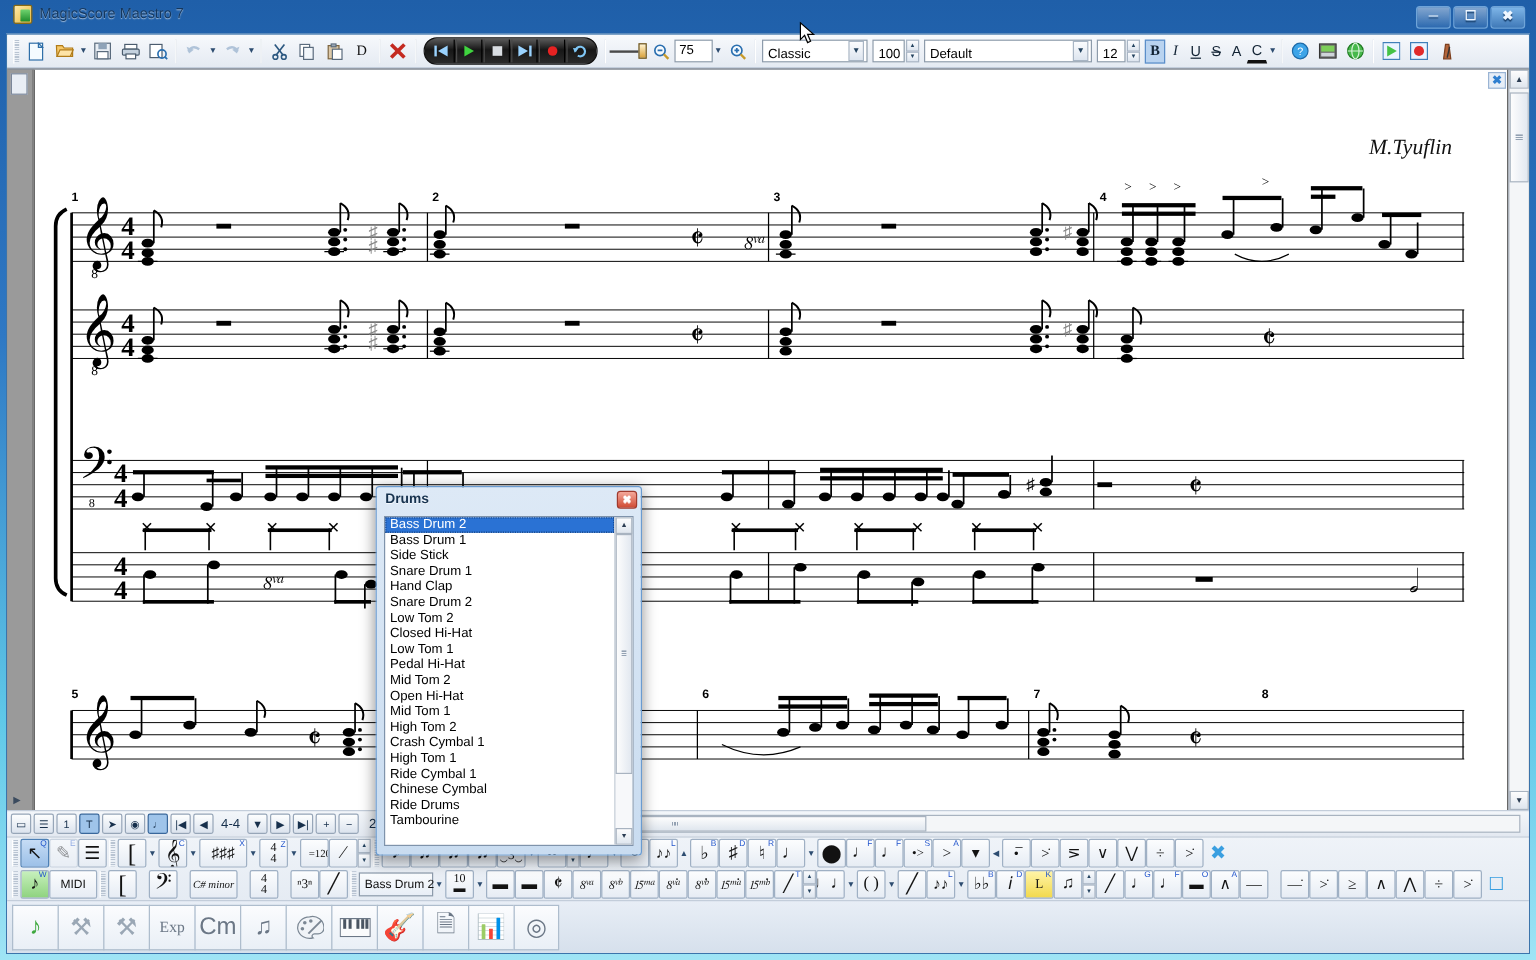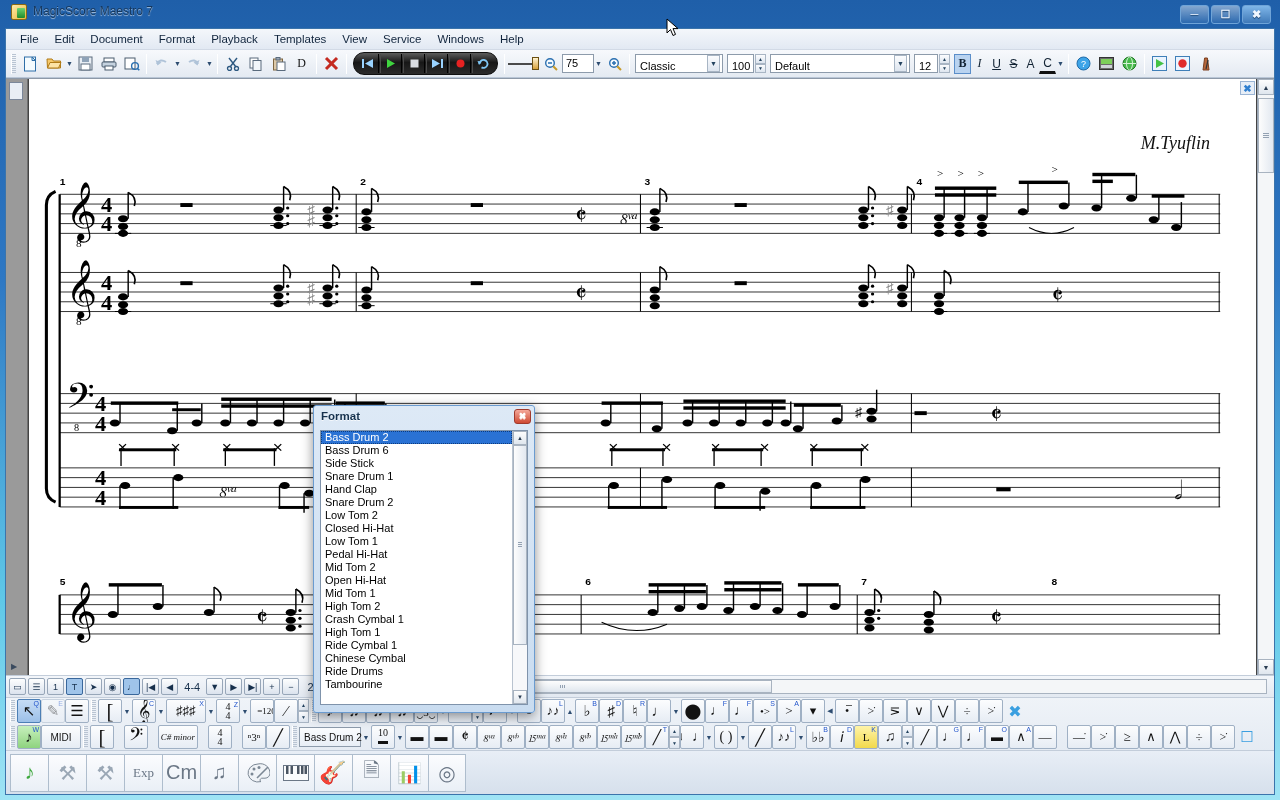--- a/index.html
+++ b/index.html
@@ -340,32 +340,20 @@
           <span class="glyph">☐</span>
         </div>
       <div class="winbtn close">
           <span class="glyph">✖</span>
         </div>
     </div>
   </div>
 
   <div class="client">
 
-    <div class="menubar">
-      <div class="menuitem">File</div>
-      <div class="menuitem">Edit</div>
-      <div class="menuitem">Document</div>
-      <div class="menuitem">Format</div>
-      <div class="menuitem">Playback</div>
-      <div class="menuitem">Templates</div>
-      <div class="menuitem">View</div>
-      <div class="menuitem">Service</div>
-      <div class="menuitem">Windows</div>
-      <div class="menuitem">Help</div>
-    </div>
 
     <div class="toolbar">
       <div class="tgrip"></div>
 
       <div class="tbtn">
         <svg width="15" height="16" viewBox="0 0 15 16">
             <rect x="1.5" y="1" width="11" height="14" fill="#f4fbff" stroke="#2f6fa8"></rect>
             <path d="M9 1 L12.5 4.5 L9 4.5 Z" fill="#bfe2f7" stroke="#2f6fa8"></path>
           </svg>
       </div>
@@ -1320,29 +1308,29 @@
         <div class="bigbtn" style="color:#6b7786;font-size:22px">🎸</div>
         <div class="bigbtn" style="color:#6b7786">🗎</div>
         <div class="bigbtn" style="color:#6b7786">📊</div>
         <div class="bigbtn" style="color:#6b7786">◎</div>
       </div>
     </div>
   </div>
 
   <div class="dialog">
     <div class="dlg-title">
-      <span>Format</span>
+      <span>Drums</span>
       <span class="sp"></span>
       <span class="dlg-close">✖</span>
     </div>
     <div class="dlg-body">
       <div class="listwrap">
         <div class="listitems">
           <div class="li sel">Bass Drum 2</div>
-          <div class="li">Bass Drum 6</div>
+          <div class="li">Bass Drum 1</div>
           <div class="li">Side Stick</div>
           <div class="li">Snare Drum 1</div>
           <div class="li">Hand Clap</div>
           <div class="li">Snare Drum 2</div>
           <div class="li">Low Tom 2</div>
           <div class="li">Closed Hi-Hat</div>
           <div class="li">Low Tom 1</div>
           <div class="li">Pedal Hi-Hat</div>
           <div class="li">Mid Tom 2</div>
           <div class="li">Open Hi-Hat</div>

